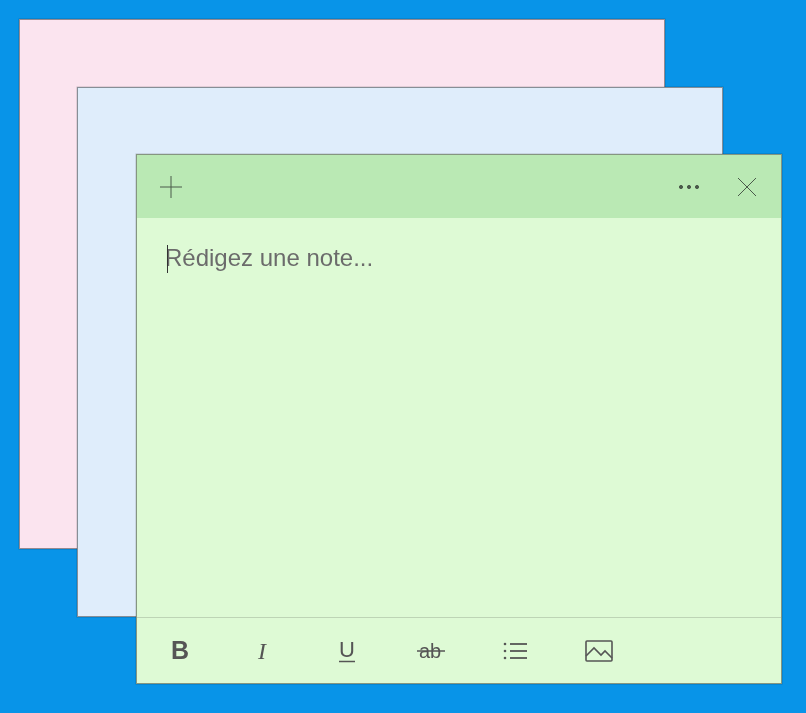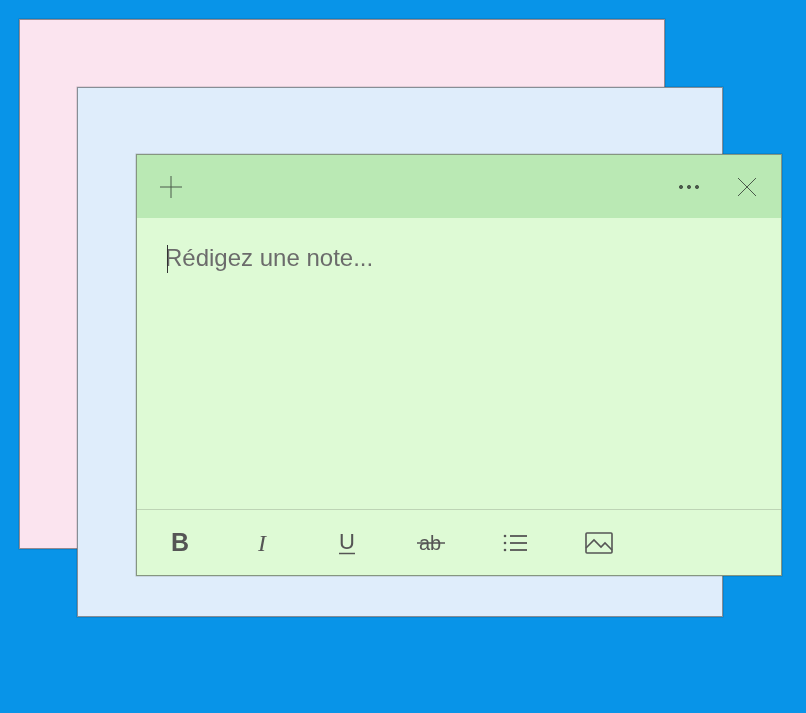--- a/index.html
+++ b/index.html
@@ -31,21 +31,21 @@
       left: 77px;
       top: 87px;
       width: 646px;
       height: 530px;
       background: #dfedfb;
     }
     .note-green {
       left: 136px;
       top: 154px;
       width: 646px;
-      height: 422px;
+      height: 530px;
       background: #defad5;
       display: flex;
       flex-direction: column;
     }
     .titlebar {
       height: 63px;
       background: #bae9b4;
       display: flex;
       align-items: center;
       justify-content: space-between;

